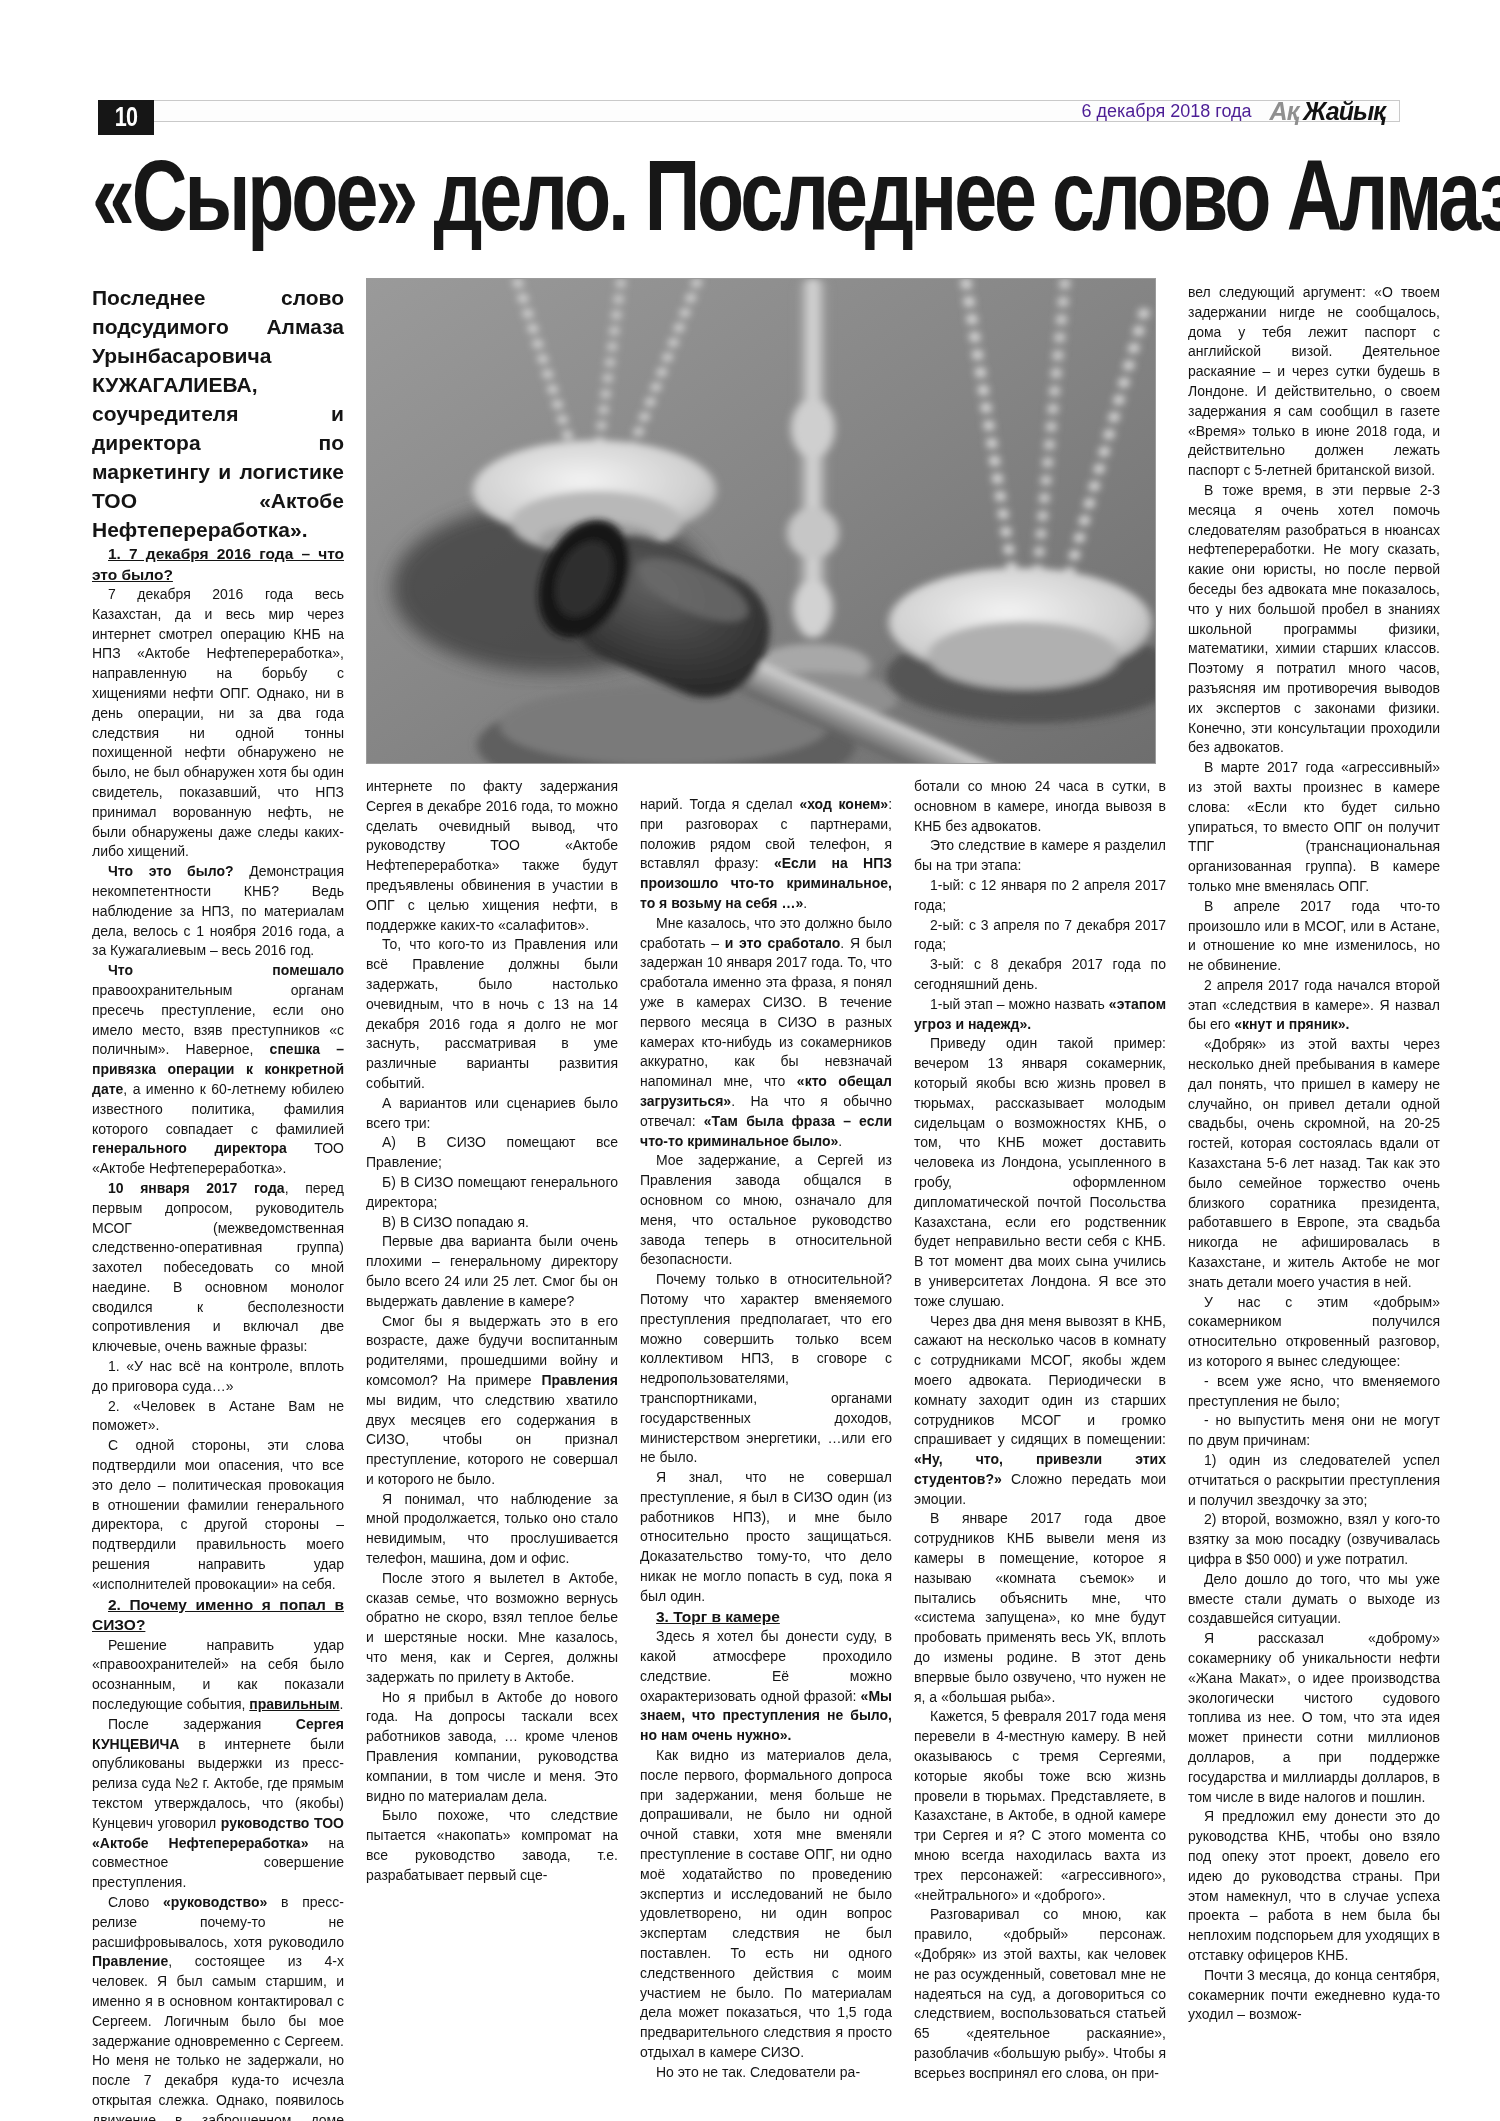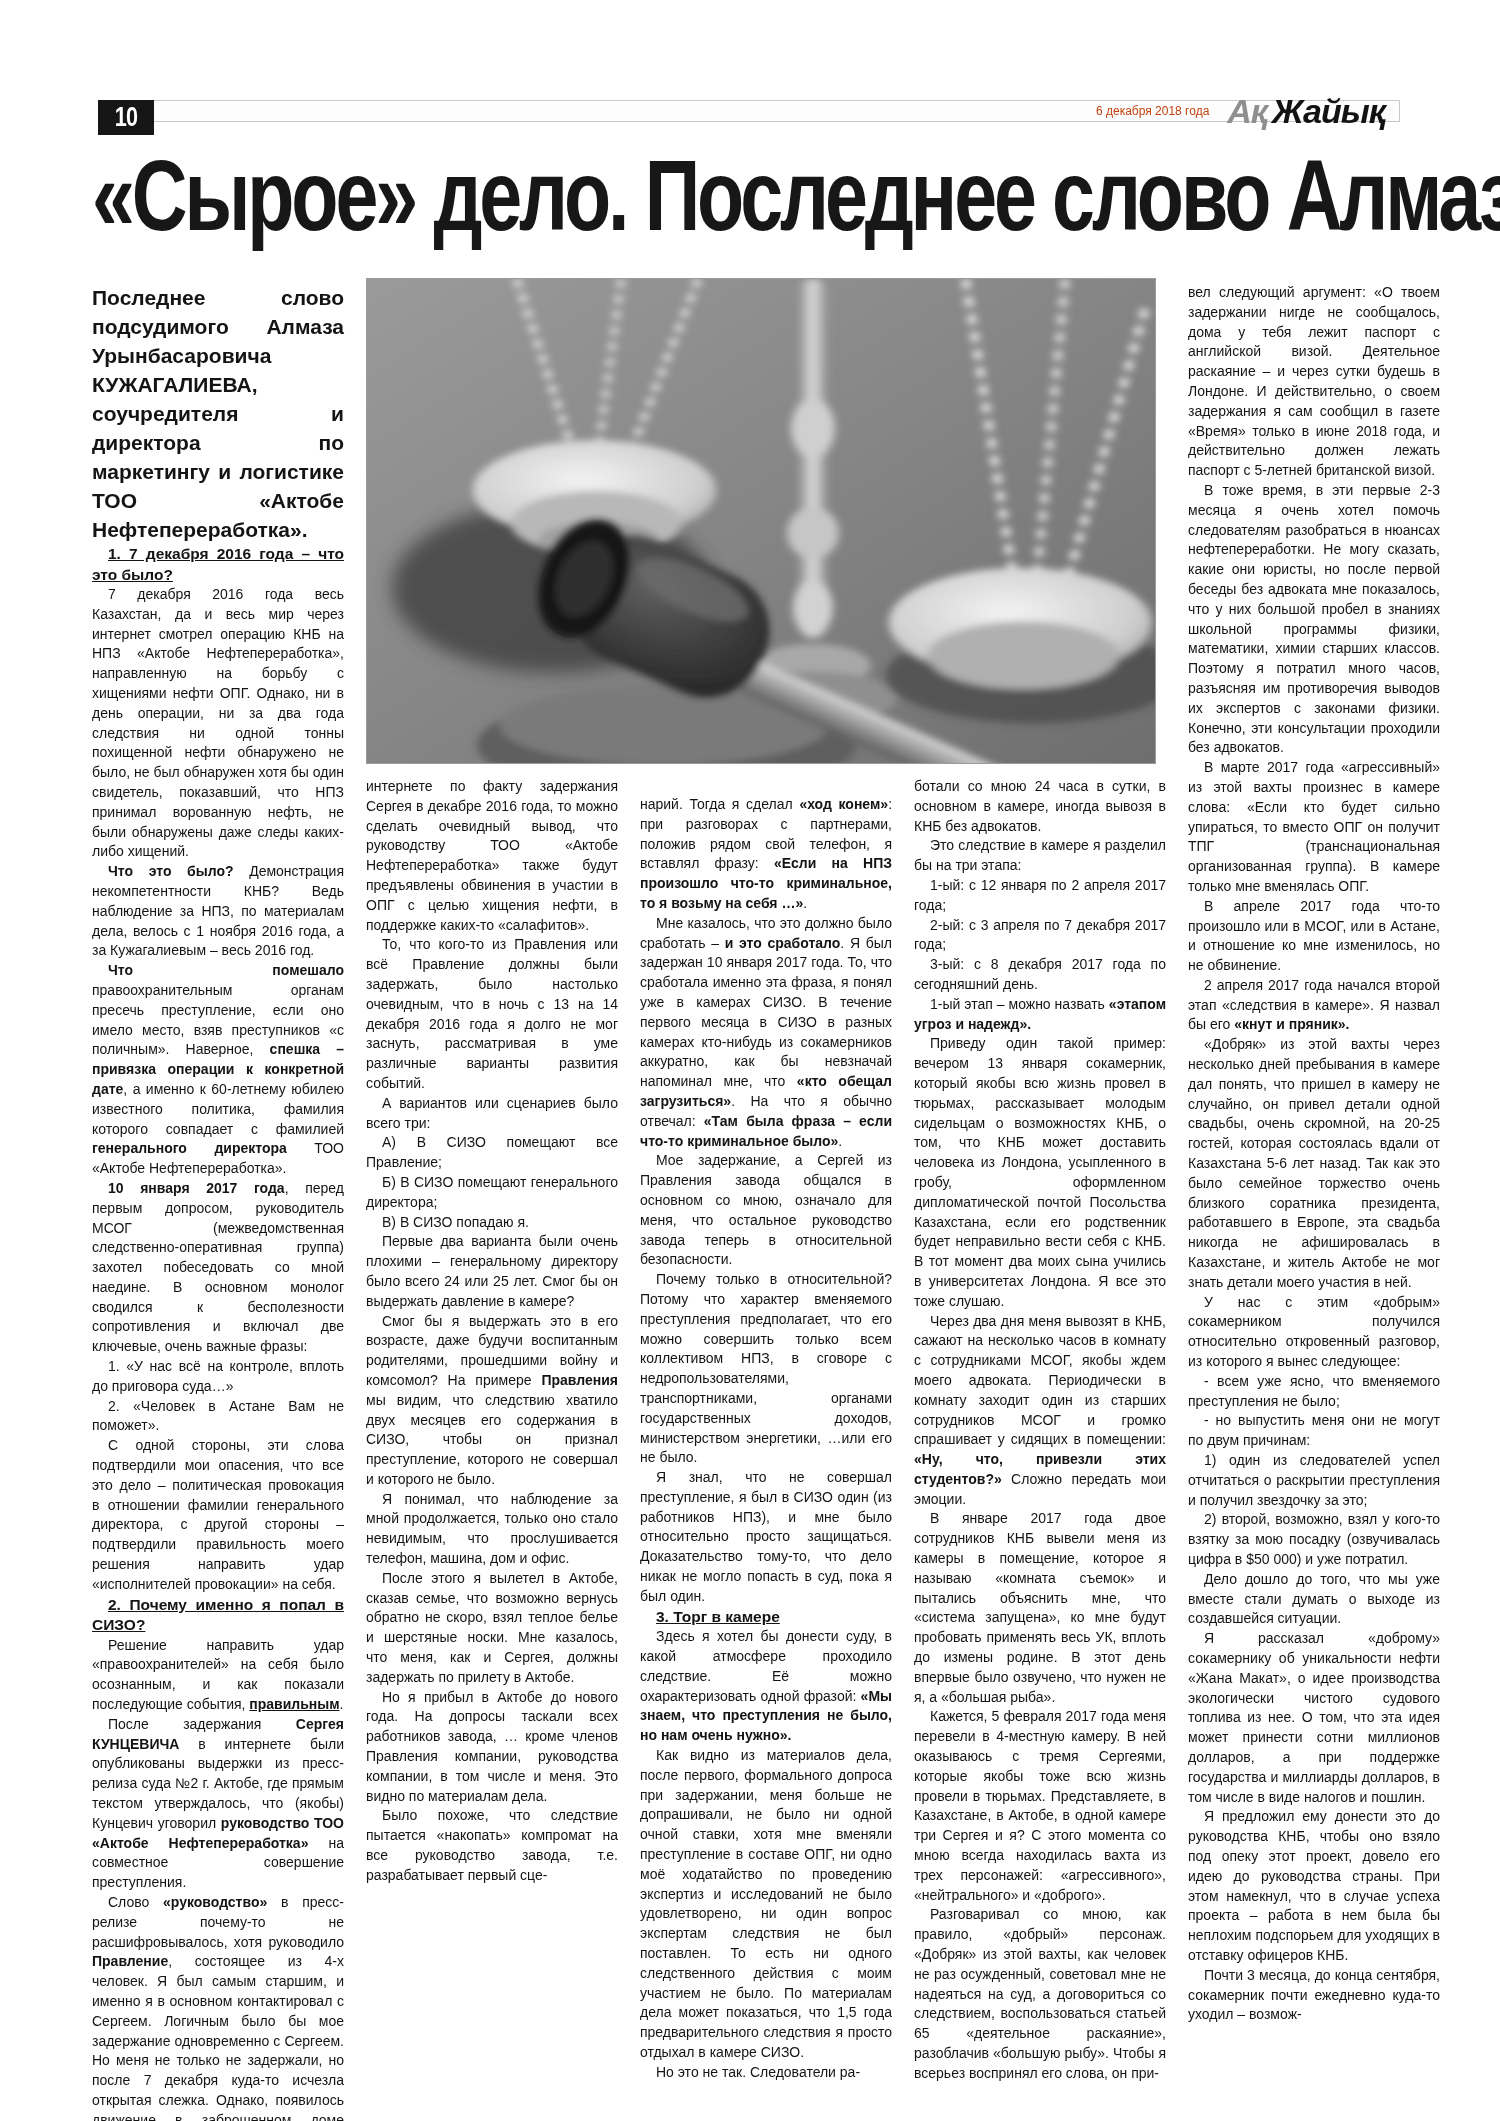--- a/index.html
+++ b/index.html
@@ -6,22 +6,22 @@
   .page{position:relative;width:1500px;height:2121px;background:#ffffff;overflow:hidden;
         font-family:"Liberation Sans",sans-serif;color:#111;}
   
   .band{position:absolute;left:98px;top:100px;width:1302px;height:22px;background:#fdfdfd;
         border:1px solid #c9c9c9;border-left:none;box-sizing:border-box;
         display:flex;align-items:center;justify-content:flex-end;}
   .pagenum{position:absolute;left:0;top:-1px;width:56px;height:35px;background:#161616;
            display:flex;align-items:center;justify-content:center;}
   .pagenum span{color:#ffffff;font-weight:bold;font-size:27px;transform:scale(.8,1.05);letter-spacing:-1px;}
   .band-right{display:flex;align-items:center;gap:18px;padding-right:14px;}
-  .date{color:#c2410c;font-size:12px;}
-  .logo{font-style:italic;font-weight:bold;font-size:34px;letter-spacing:-1px;white-space:nowrap;}
+  .date{color:#4c1d95;font-size:18px;}
+  .logo{font-style:italic;font-weight:bold;font-size:25px;letter-spacing:-1px;white-space:nowrap;}
   .logo-light{color:#8f8f8f;margin-right:5px;}
   .logo-dark{color:#121212;}
   
   .headline{position:absolute;left:92px;top:138px;margin:0;width:1330px;height:112px;overflow:visible;}
   .headline-inner{display:inline-block;white-space:nowrap;font-weight:bold;font-size:99px;
         letter-spacing:-4px;color:#171717;transform:scale(.78,1.02);transform-origin:0 50%;
         font-family:"Liberation Sans",sans-serif;}
   
   .photo{position:absolute;left:366px;top:278px;width:790px;height:486px;
          border:1px solid #9b9b9b;box-sizing:border-box;background:#7d7d7d;}

